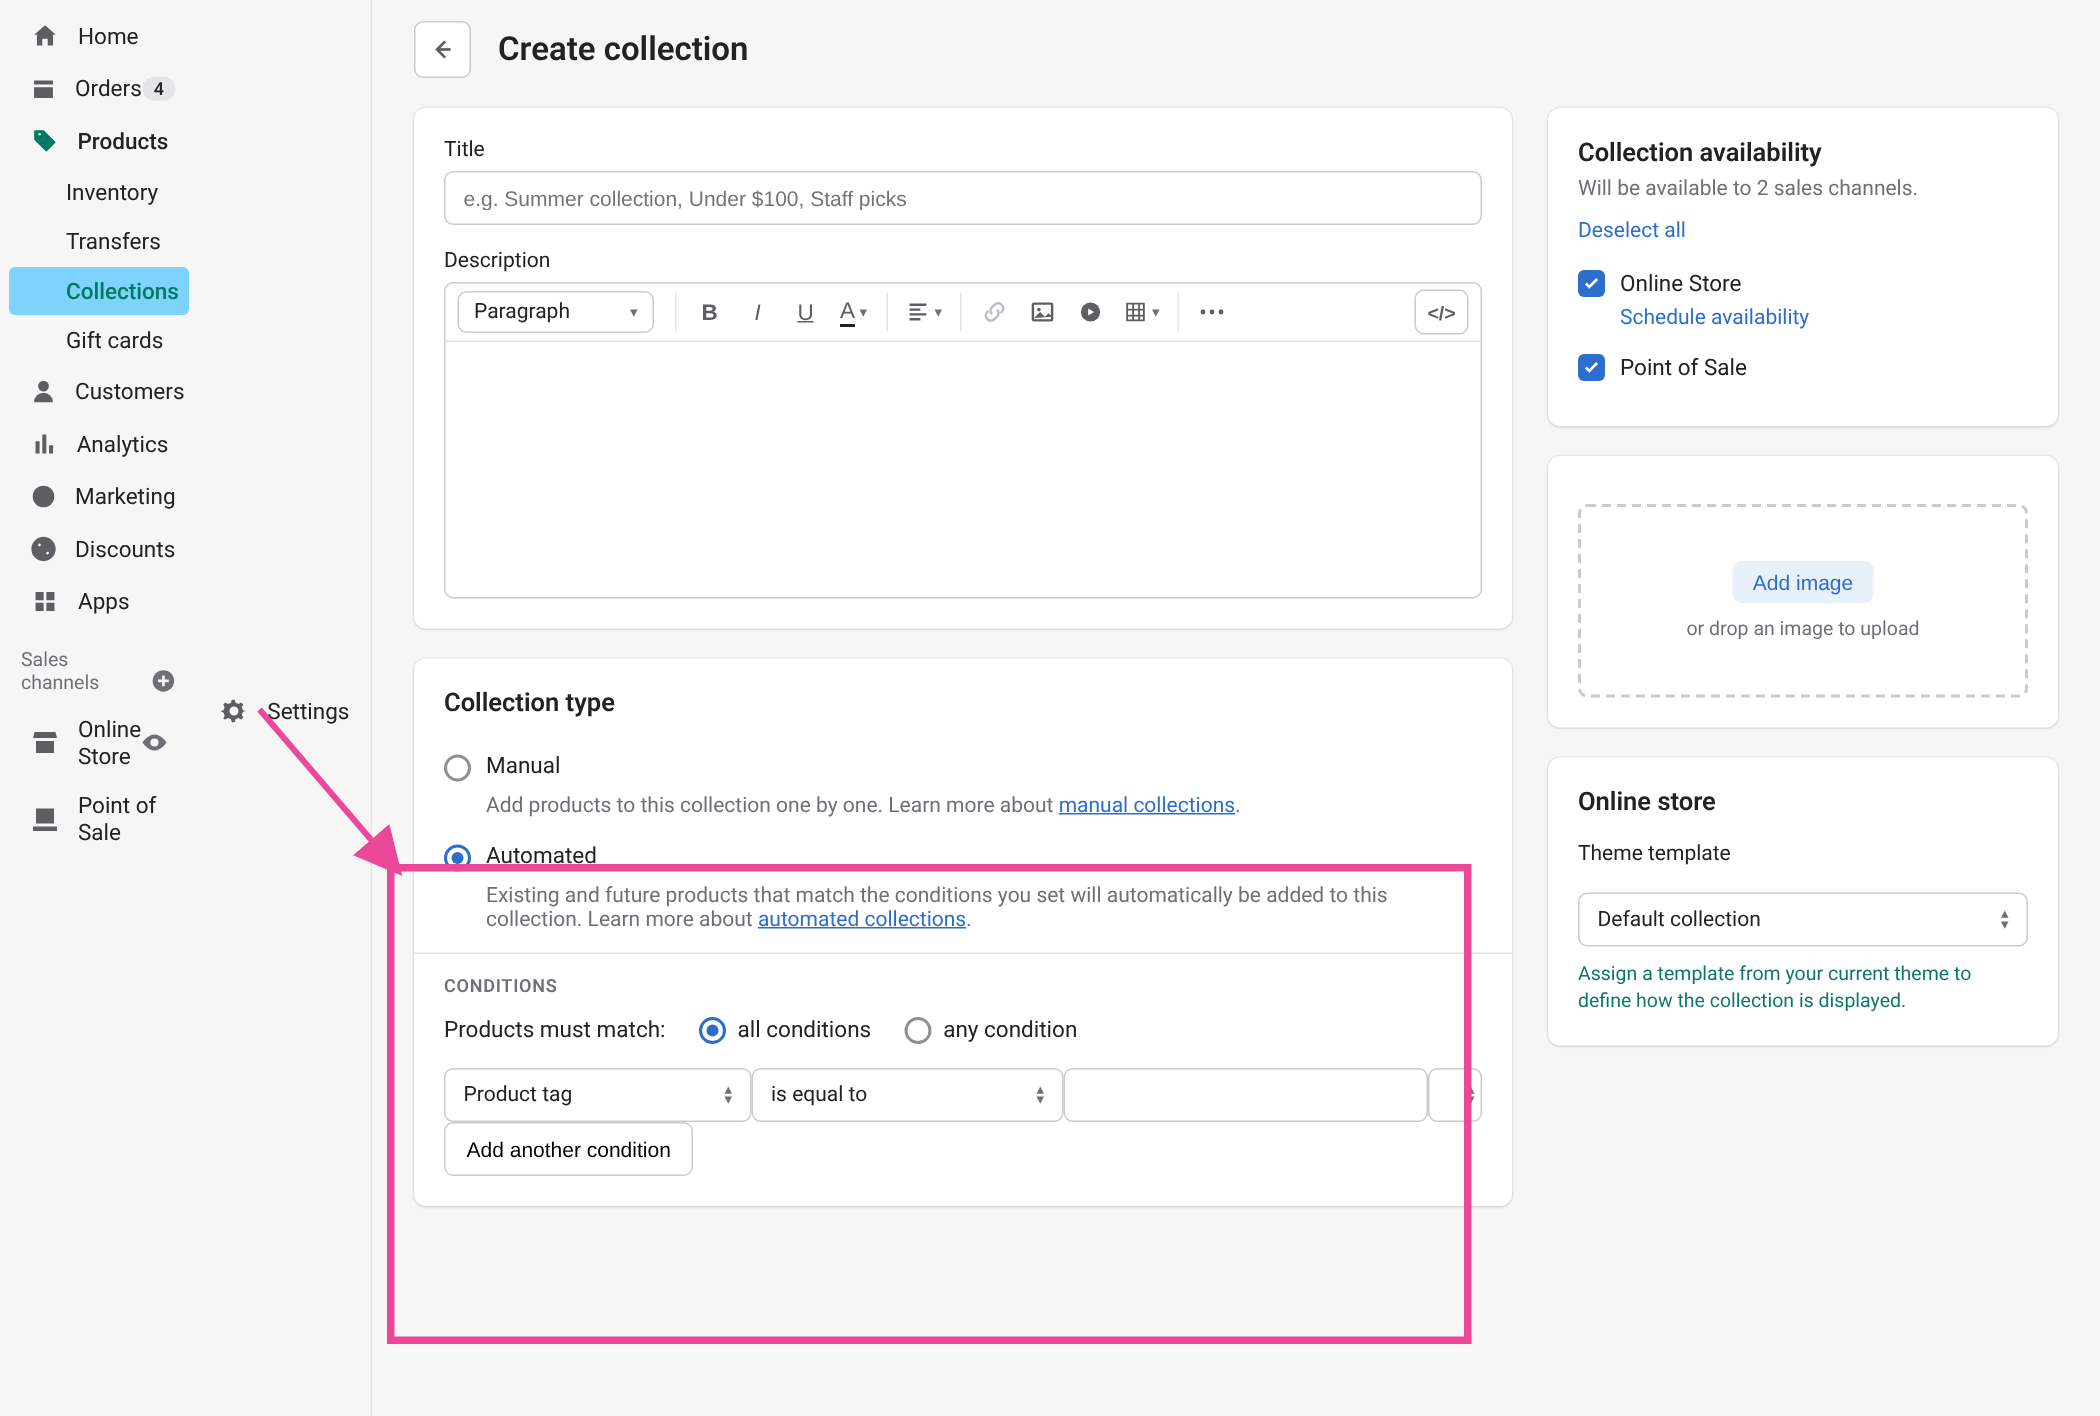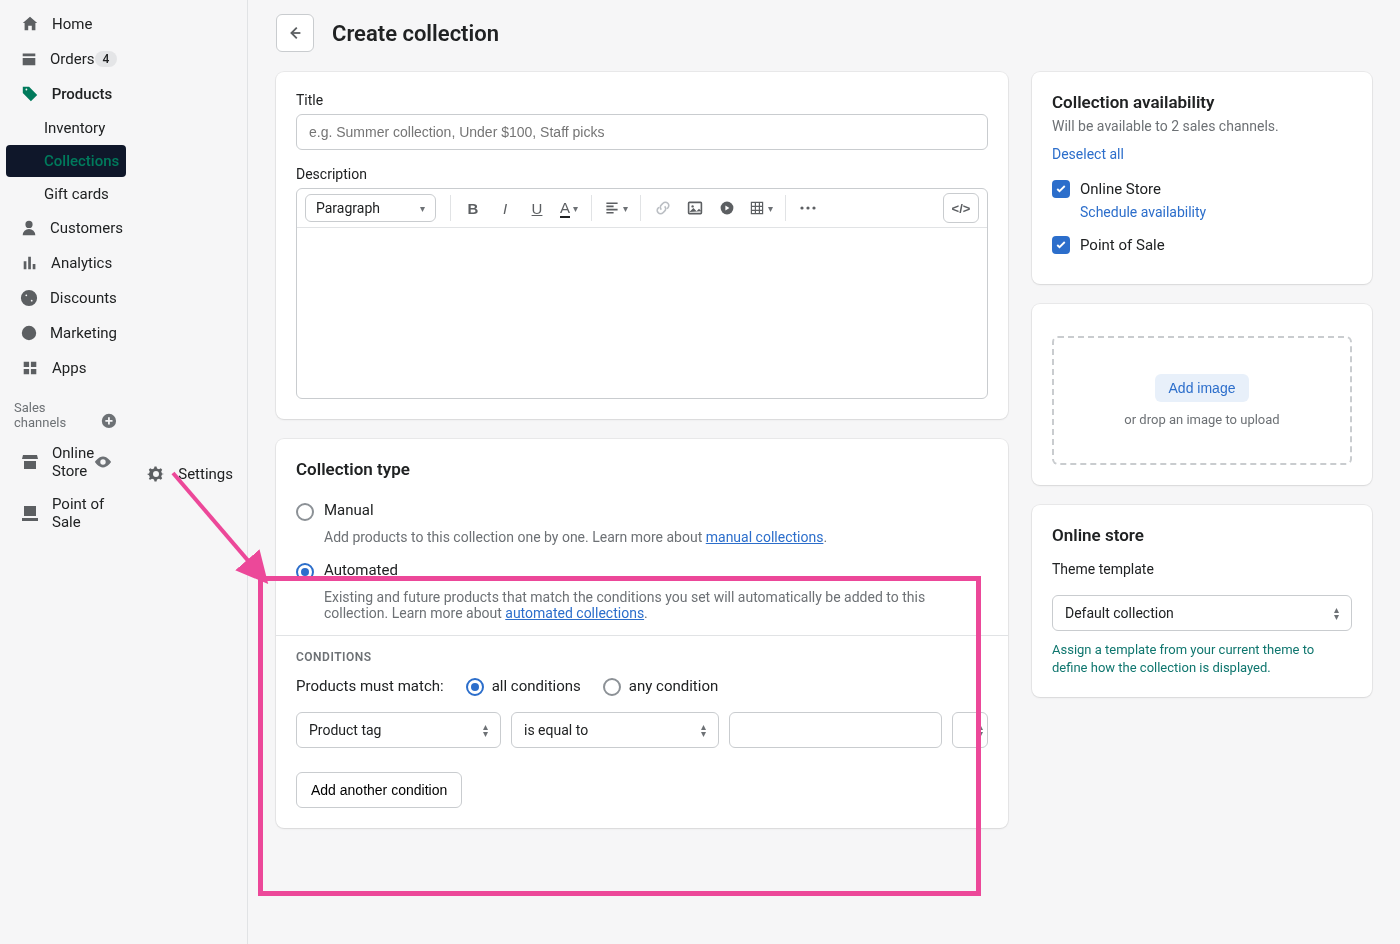--- a/index.html
+++ b/index.html
@@ -26,21 +26,21 @@
   .nav-item {
     display: flex;
     align-items: center;
     padding: 7px 14px;
     margin: 1px 6px;
     border-radius: 4px;
     cursor: pointer;
     color: #202223;
   }
   .nav-item.sub { padding-left: 38px; font-size: 14px; }
-  .nav-item.active { background: #0f172a; color: #007a5c; font-weight: 500; }
+  .nav-item.active { background: #7dd3fc; color: #007a5c; font-weight: 500; }
   .nav-item .label { flex: 1; font-size: 15px; }
   .nav-item .icon { width: 20px; height: 20px; margin-right: 12px; display:flex; align-items:center; justify-content:center; color:#5c5f62;}
   .nav-item .icon svg { width: 18px; height: 18px; fill: currentColor; }
   .nav-badge {
     background:#e4e5e7; color:#202223; border-radius:10px; padding:1px 8px; font-size:12px; font-weight:500;
   }
   .nav-section-header {
     display:flex; align-items:flex-end; justify-content:space-between;
     padding: 14px 14px 6px 14px; color:#6d7175; font-size:13px;
   }
@@ -120,21 +120,21 @@
   .link { color:#2c6ecb; text-decoration:underline; cursor:pointer; }
 
   .hr { border:none; border-top:1px solid #e1e3e5; margin:14px -20px; }
 
   .cond-header { font-size:12px; font-weight:600; letter-spacing:.5px; color:#6d7175; margin-bottom:12px; text-transform:uppercase;}
   .cond-match-row { display:flex; align-items:center; gap:22px; margin-bottom:16px; flex-wrap:wrap;}
   .cond-match-row .lbl { font-size:15px;}
   .inline-radio { display:flex; align-items:center; gap:8px; cursor:pointer;}
   .inline-radio .txt { font-size:15px;}
 
-  .cond-row { display:flex; gap:10px; margin-bottom:24px;}
+  .cond-row { display:flex; margin-bottom:0;}
   .select {
     border:1px solid #c9cccf; border-radius:6px; padding:9px 12px; font-size:14px; background:#fff; position:relative; cursor:pointer;
     display:flex; align-items:center;
   }
   .select .arrows { margin-left:auto; font-size:10px; color:#6d7175; line-height:7px; letter-spacing:0; }
   .cond-f1 { width:205px;}
   .cond-f2 { width:208px;}
   .cond-f3 { flex:1; min-width:120px;}
   .cond-f4 { width:36px; justify-content:center; padding:9px 4px;}
 
@@ -196,20 +196,23 @@
       <span class="icon" style="color:#007a5c">
           <svg viewBox="0 0 20 20">
             <path d="M2 2h7l9 9-7 7-9-9zM6 6a1 1 0 100-2 1 1 0 000 2z"></path>
           </svg>
         </span>
       <span class="label" style="font-weight:500">Products</span>
     </div>
     <div class="nav-item sub">
         <span class="label">Inventory</span>
       </div>
+    <div class="nav-item sub">
+        <span class="label">Transfers</span>
+      </div>
     <div class="nav-item sub active">
         <span class="label">Collections</span>
       </div>
     <div class="nav-item sub">
         <span class="label">Gift cards</span>
       </div>
 
     <div class="nav-item">
       <span class="icon">
           <svg viewBox="0 0 20 20">
@@ -222,32 +225,32 @@
       <span class="icon">
           <svg viewBox="0 0 20 20">
             <path d="M3 17V8h3v9zm5 0V3h3v14zm5 0v-6h3v6z"></path>
           </svg>
         </span>
       <span class="label">Analytics</span>
     </div>
     <div class="nav-item">
       <span class="icon">
           <svg viewBox="0 0 20 20">
+            <path d="M10 2a8 8 0 100 16 8 8 0 000-16zm0 3a5 5 0 100 10 5 5 0 000-10zm0 3a2 2 0 100 4 2 2 0 000-4z"></path>
+          </svg>
+        </span>
+      <span class="label">Marketing</span>
+    </div>
+    <div class="nav-item">
+      <span class="icon">
+          <svg viewBox="0 0 20 20">
             <path d="M10 1a9 9 0 100 18 9 9 0 000-18zM6 7a1 1 0 112 0 1 1 0 01-2 0zm6 6a1 1 0 112 0 1 1 0 01-2 0zM6 14l8-8"></path>
           </svg>
         </span>
       <span class="label">Discounts</span>
-    </div>
-    <div class="nav-item">
-      <span class="icon">
-          <svg viewBox="0 0 20 20">
-            <path d="M10 2a8 8 0 100 16 8 8 0 000-16zm0 3a5 5 0 100 10 5 5 0 000-10zm0 3a2 2 0 100 4 2 2 0 000-4z"></path>
-          </svg>
-        </span>
-      <span class="label">Marketing</span>
     </div>
     <div class="nav-item">
       <span class="icon">
           <svg viewBox="0 0 20 20">
             <path d="M3 3h6v6H3zm8 0h6v6h-6zM3 11h6v6H3zm8 0h6v6h-6z"></path>
           </svg>
         </span>
       <span class="label">Apps</span>
     </div>
 

